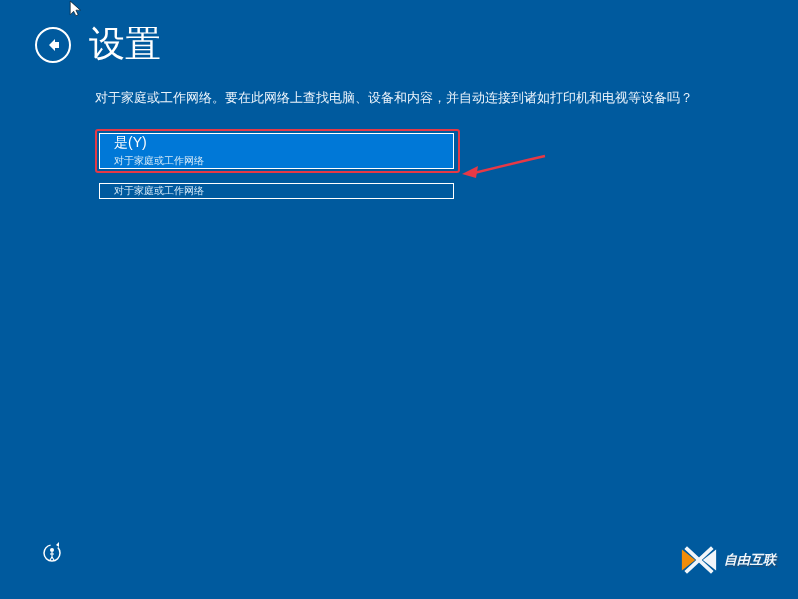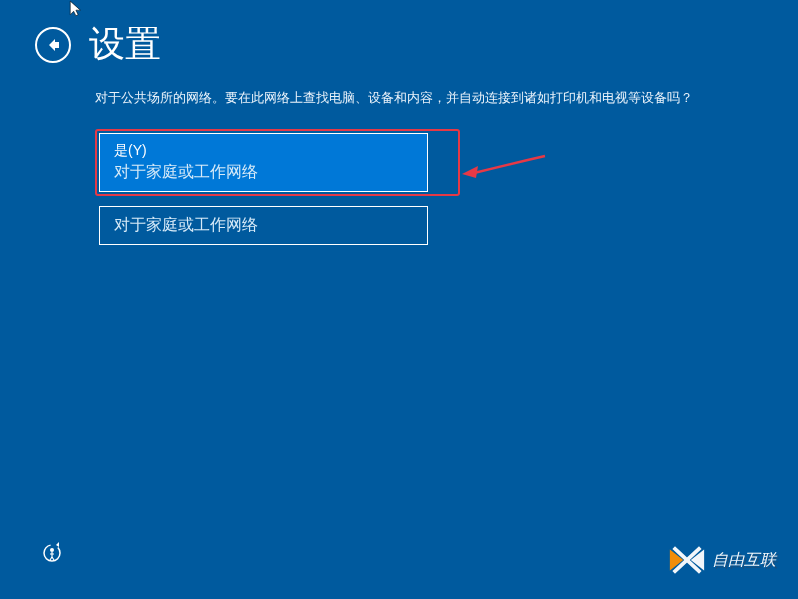--- a/index.html
+++ b/index.html
@@ -53,34 +53,34 @@
       margin-bottom: 10px;
     }
     .option-highlight {
       border: 2px solid #e63946;
       border-radius: 3px;
       padding: 2px;
       width: 365px;
     }
     .option-box {
       border: 1.5px solid #ffffff;
-      width: 329px;
-      padding: 8px 14px;
+      width: 355px;
+      padding: 0 14px;
       cursor: pointer;
     }
     .option-selected {
       background: #0078d7;
     }
     .option-label {
       font-size: 14px;
       font-weight: 500;
       margin-bottom: 2px;
     }
     .option-sub {
-      font-size: 16px;
+      font-size: 10px;
       color: #d6eaf8;
     }
     .option-plain {
       margin-left: 4px;
     }
     .arrow-annotation {
       position: absolute;
       left: 460px;
       top: 146px;
       width: 90px;
@@ -112,23 +112,23 @@
       display: flex;
       align-items: center;
       opacity: 0.95;
     }
     .watermark-x {
       width: 38px;
       height: 30px;
       margin-right: 6px;
     }
     .watermark-text {
-      font-size: 16px;
+      font-size: 13px;
       font-style: italic;
-      font-weight: normal;
+      font-weight: bold;
       color: #ffffff;
       text-shadow: 2px 2px 0 #1d4e7a;
     }
   </style>
 </head>
 <body>
 
 <svg class="cursor-icon" viewBox="0 0 16 16">
   <path d="M2 1 L2 13 L5 10 L7 14 L9 13 L7 9 L11 9 Z" fill="#ffffff" stroke="#000000" stroke-width="0.5"></path>
 </svg>
@@ -136,21 +136,21 @@
 <div class="header">
   <div class="back-button">
     <svg viewBox="0 0 16 16">
       <path d="M10 2 L4 8 L10 14 L10 11 L14 11 L14 5 L10 5 Z" fill="#ffffff"></path>
     </svg>
   </div>
   <div class="title">设置</div>
 </div>
 
 <div class="content">
-  <div class="description">对于公共场所的网络。要在此网络上查找电脑、设备和内容，并自动连接到诸如打印机和电视等设备吗？</div>
+  <div class="description">对于家庭或工作网络。要在此网络上查找电脑、设备和内容，并自动连接到诸如打印机和电视等设备吗？</div>
 
   <div class="option-wrapper">
     <div class="option-highlight">
       <div class="option-box option-selected">
         <div class="option-label">是(Y)</div>
         <div class="option-sub">对于家庭或工作网络</div>
       </div>
     </div>
   </div>
 

